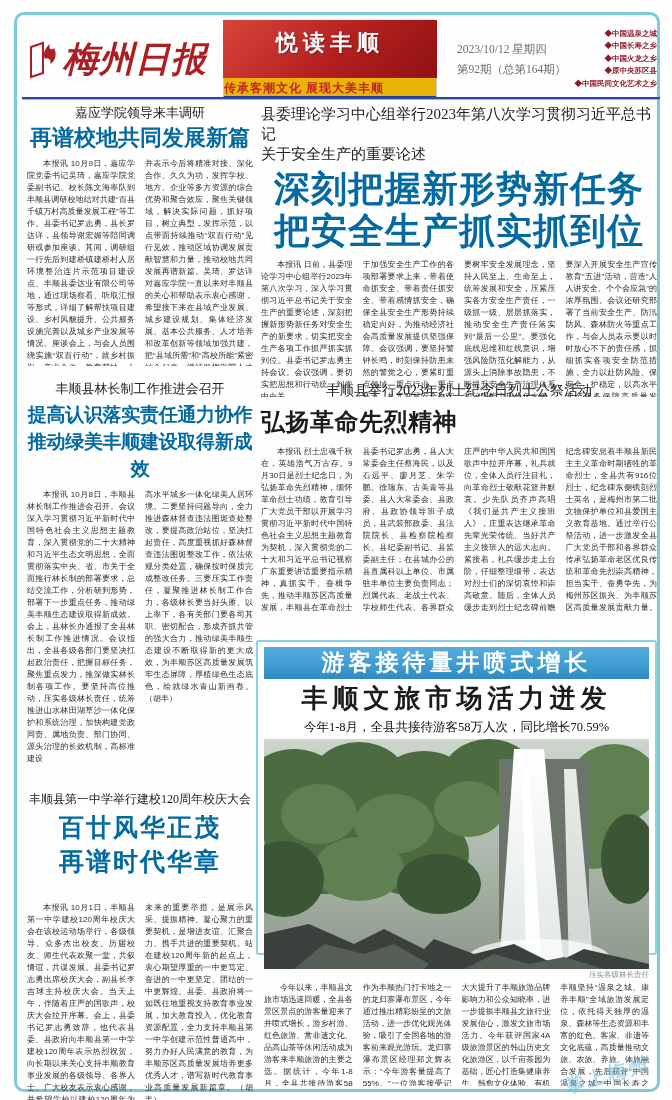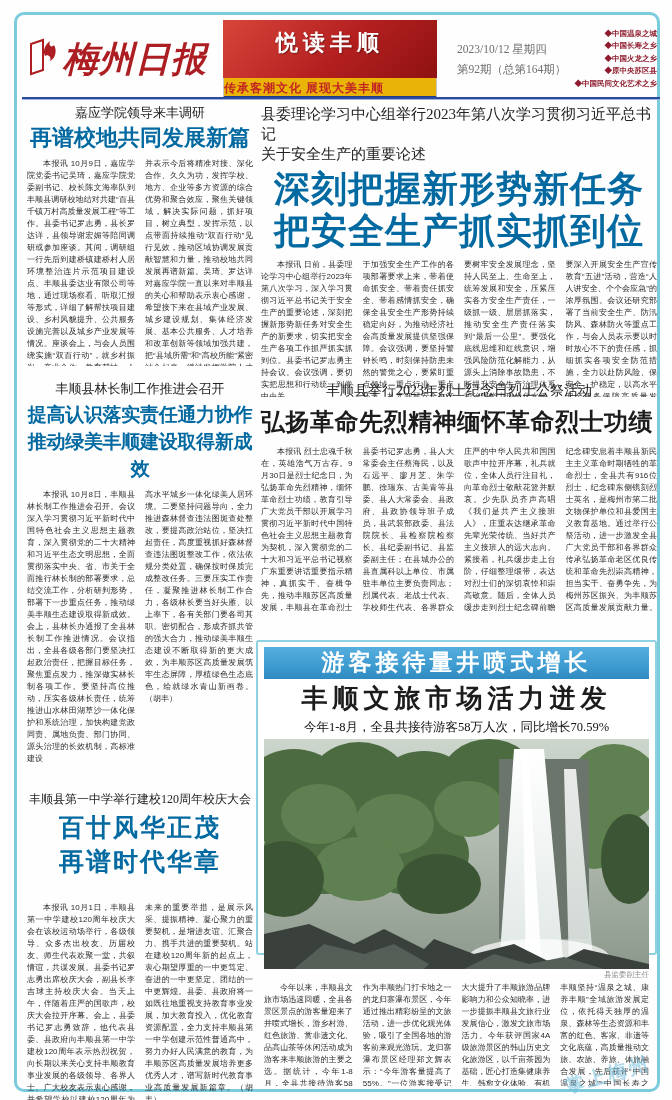--- a/index.html
+++ b/index.html
@@ -8,21 +8,21 @@
     position:relative; width:672px; height:1100px; margin:0 auto;
     background:#fefefe; overflow:hidden;
     font-family:"Liberation Serif", serif; color:#1c1c1c;
   }
   .frame {
     position:absolute; left:14px; top:12px; right:12px; bottom:8px;
     border:3px solid #7bcbdd; border-radius:10px; pointer-events:none;
   }
   
   .header { position:absolute; left:27px; top:24px; width:630px; height:70px; display:flex; align-items:center; }
-  .logo-block { display:flex; align-items:flex-start; width:196px; }
+  .logo-block { display:flex; align-items:center; width:196px; }
   .logo-icon svg { display:block; }
   .masthead {
     font-size:35px; font-weight:bold; font-style:italic; color:#ad1e22;
     letter-spacing:1px; white-space:nowrap;
   }
   .section-box { width:214px; flex:none; }
   .section-title {
     height:58px; line-height:46px; text-align:center;
     background:linear-gradient(135deg,#d8453a 0%,#b31f1f 55%,#8f1212 100%);
     color:#fff; font-size:22px; font-weight:bold; letter-spacing:5px;
@@ -67,21 +67,21 @@
 
   
   .lead { left:261px; top:104px; width:396px; }
   .lead .kicker { text-align:left; font-size:15px; line-height:20px; }
   .lead .hl { font-size:36px; line-height:42px; margin-top:4px; margin-bottom:7px; letter-spacing:1px; }
   .lead .body { height:138px; }
 
   
   .mem { left:261px; top:382px; width:396px; }
   .mem .kicker { font-size:14px; margin-bottom:6px; }
-  .mem .hls { display:flex; justify-content:flex-start; margin-bottom:8px; }
+  .mem .hls { display:flex; justify-content:space-between; margin-bottom:8px; }
   .mem .hls span { font-size:24px; font-weight:bold; letter-spacing:0.5px; }
   .mem .body { height:168px; }
 
   
   .feature {
     left:256px; top:640px; width:401px; height:315px;
     border:2px solid #8ed2e2; border-radius:3px; background:#fff; padding:5px 6px;
   }
   .feature .banner {
     height:32px; line-height:32px; text-align:center;
@@ -182,21 +182,20 @@
       <p>于加强安全生产工作的各项部署要求上来，带着使命抓安全、带着责任抓安全、带着感情抓安全，确保全县安全生产形势持续稳定向好，为推动经济社会高质量发展提供坚强保障。会议强调，要坚持警钟长鸣，时刻保持防患未然的警觉之心，要紧盯重点领域、重点行业、重点环节，扎实开展安全生产隐患大排查大整治行动。</p>
       <p>要树牢安全发展理念，坚持人民至上、生命至上，统筹发展和安全，压紧压实各方安全生产责任，一级抓一级、层层抓落实，推动安全生产责任落实到“最后一公里”。要强化底线思维和红线意识，增强风险防范化解能力，从源头上消除事故隐患，不断提升安全生产治理体系和治理能力现代化水平，坚决守护人民群众生命财产安全。</p>
       <p>要深入开展安全生产宣传教育“五进”活动，营造“人人讲安全、个个会应急”的浓厚氛围。会议还研究部署了当前安全生产、防汛防风、森林防火等重点工作，与会人员表示要以时时放心不下的责任感，抓细抓实各项安全防范措施，全力以赴防风险、保安全、护稳定，以高水平安全服务保障高质量发展。（朱丰）</p>
     </div>
   </article>
 
   <article class="mem">
     <div class="kicker">丰顺县举行2023年烈士纪念日烈士公祭活动</div>
     <div class="hls">
       <span>弘扬革命先烈精神</span>
-      <span>缅怀革命烈士功绩</span>
     </div>
     <div class="body">
       <p>本报讯 烈士忠魂千秋在，英雄浩气万古存。9月30日是烈士纪念日，为弘扬革命先烈精神，缅怀革命烈士功绩，教育引导广大党员干部以开展学习贯彻习近平新时代中国特色社会主义思想主题教育为契机，深入贯彻党的二十大和习近平总书记视察广东重要讲话重要指示精神，真抓实干、奋楫争先，推动丰顺苏区高质量发展，丰顺县在革命烈士纪念碑前举行2023年烈士纪念日烈士公祭活动。</p>
       <p>县委书记罗志勇，县人大常委会主任蔡海民，以及石远平、廖月芝、朱学鹏、徐瑞东、古美青等县委、县人大常委会、县政府、县政协领导班子成员，县武装部政委、县法院院长、县检察院检察长、县纪委副书记、县监委副主任；在县城办公的县直属科以上单位、市属驻丰单位主要负责同志；烈属代表、老战士代表、学校师生代表、各界群众参加了公祭活动。</p>
       <p>庄严的中华人民共和国国歌声中拉开序幕，礼兵就位，全体人员行注目礼，向革命烈士敬献花篮并默哀。少先队员齐声高唱《我们是共产主义接班人》，庄重表达继承革命先辈光荣传统、当好共产主义接班人的远大志向。紧接着，礼兵缓步走上台阶，仔细整理缎带，表达对烈士们的深切哀悼和崇高敬意。随后，全体人员缓步走到烈士纪念碑前瞻仰。</p>
       <p>纪念碑安息着丰顺县新民主主义革命时期牺牲的革命烈士，全县共有916位烈士，纪念碑东侧镌刻烈士英名，是梅州市第二批文物保护单位和县爱国主义教育基地。通过举行公祭活动，进一步激发全县广大党员干部和各界群众传承弘扬革命老区优良传统和革命先烈崇高精神，担当实干、奋勇争先，为梅州苏区振兴、为丰顺苏区高质量发展贡献力量。（朱丰）</p>
     </div>
   </article>
 
   <article class="feature">
@@ -245,21 +244,21 @@
         <g fill="#3a403c">
           <polygon points="0,230 0,195 45,185 90,205 120,190 160,210 150,230"></polygon>
           <polygon points="140,230 170,200 210,215 250,205 290,225 320,210 385,225 385,230"></polygon>
         </g>
         <g fill="#565e58">
           <polygon points="30,230 60,205 100,215 130,205 165,225 160,230"></polygon>
           <polygon points="200,230 230,215 265,225 300,218 340,230"></polygon>
         </g>
       </svg>
     </div>
-    <div class="caption">县监委副主任</div>
+    <div class="caption">压实各级林长责任</div>
     <div class="body">
       <p>今年以来，丰顺县文旅市场迅速回暖，全县各景区景点的游客量迎来了井喷式增长，游乡村游、红色旅游、赏非遗文化、品高山茶等休闲活动成为游客来丰顺旅游的主要之选。据统计，今年1-8月，全县共接待游客58万人次，同比增长70.59%；实现旅游综合收入4.4亿元，同比增长69.23%。为激发文旅市场消费活力，</p>
       <p>作为丰顺热门打卡地之一的龙归寨瀑布景区，今年通过推出精彩纷呈的文旅活动，进一步优化观光体验，吸引了全国各地的游客前来观光游玩。龙归寨瀑布景区经理郑文辉表示：“今年游客量提高了55%。”一位游客接受记者采访表示，这次是第一次来丰顺，感受到了丰顺的山水之美。</p>
       <p>大大提升了丰顺旅游品牌影响力和公众知晓率，进一步提振丰顺县文旅行业发展信心，激发文旅市场活力。今年获评国家4A级旅游景区的韩山历史文化旅游区，以千亩茶园为基础，匠心打造集健康养生、韩愈文化体验、有机茶园观光、山地休闲度假于一体的茶旅文化胜地。负责人黄辉平表示：“相比去年同期，客房订房率提高了70%左右，营业额提高了60%以上。”</p>
       <p>丰顺坚持“温泉之城、康养丰顺”全域旅游发展定位，依托得天独厚的温泉、森林等生态资源和丰富的红色、客家、非遗等文化底蕴，高质量推动文旅、农旅、养旅、体旅融合发展，先后获评“中国温泉之城”“中国长寿之乡”“中国金融生态县”“广东省县域旅游创新发展十强县”和“广东省全域旅游示范区”等荣誉称号。接下来，丰顺将推动文旅市场持续升温，为丰顺苏区高质量发展注入新动能。（朱丰）</p>
     </div>
   </article>
 
   <div class="watermark">掌上梅州</div>
 </div>

